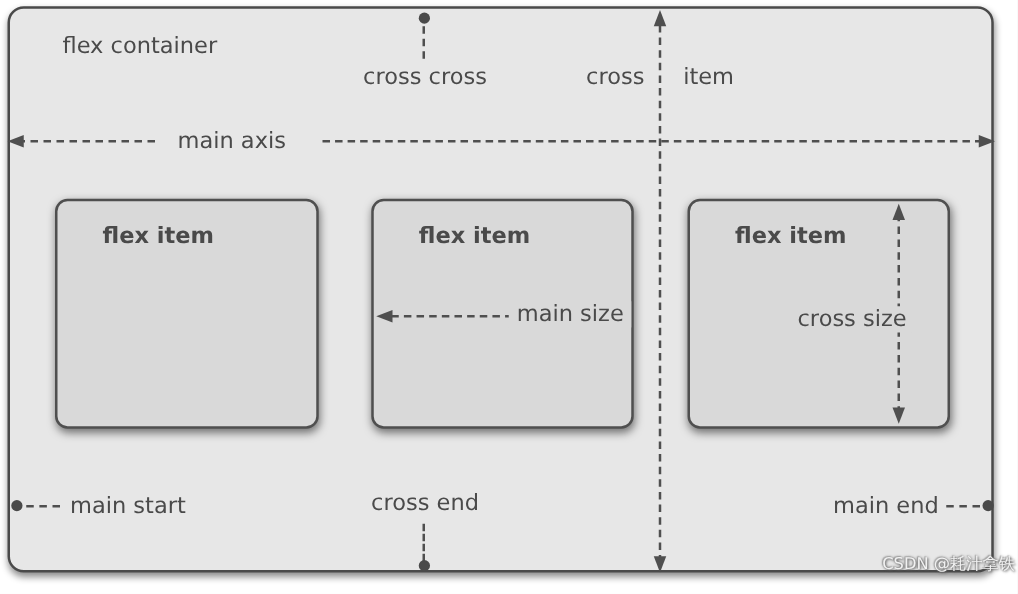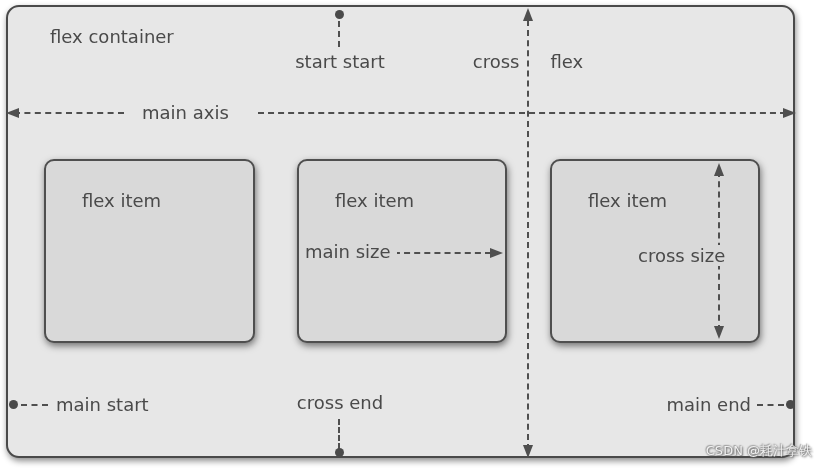--- a/index.html
+++ b/index.html
@@ -66,27 +66,27 @@
 
   
   .item{
     position:absolute;top:159px;height:180px;width:206px;
     background:#d9d9d9;border:2px solid #4f4f4f;border-radius:10px;
     box-shadow:1px 3px 7px rgba(0,0,0,0.5);
   }
   .item1{left:44px;width:207px;}
   .item2{left:297px;}
   .item3{left:550px;}
-  .item-label{left:36px;top:30px;}
+  .item-label{left:36px;top:18px;font-weight:bold;}
 
   
   .ms-line{top:91px;left:14px;width:178px;}
   .ms-arrow-left{left:2px;top:87px;}
   .ms-arrow-right{right:2px;top:87px;}
-  .ms-label{left:0;right:0;top:81px;text-align:left;}
+  .ms-label{left:0;right:0;top:81px;text-align:right;}
   .ms-label span{background:#d9d9d9;padding:0 6px;}
 
   
   .cs-line{left:166px;top:10px;height:160px;}
   .cs-arrow-up{left:162px;top:2px;}
   .cs-arrow-down{left:162px;bottom:2px;}
   .cs-label{left:82px;top:85px;}
   .cs-label span{background:#d9d9d9;padding:0 4px;}
 
   
@@ -109,26 +109,26 @@
   <div class="hdash main-axis-seg-left"></div>
   <div class="lbl main-axis-label">main axis</div>
   <div class="hdash main-axis-seg-right"></div>
   <div class="arr arr-right main-axis-arrow-right"></div>
 
   <div class="arr arr-up cross-axis-arrow-up"></div>
   <div class="vdash cross-axis-line"></div>
   <div class="arr arr-down cross-axis-arrow-down"></div>
   <div class="lbl cross-axis-label">
     <span>cross</span>
-    <span>flex</span>
+    <span>item</span>
   </div>
 
   <div class="dot cross-start-dot"></div>
   <div class="vdash cross-start-stem"></div>
-  <div class="lbl cross-start-label">start start</div>
+  <div class="lbl cross-start-label">cross cross</div>
 
   <div class="lbl cross-end-label">cross end</div>
   <div class="vdash cross-end-stem"></div>
   <div class="dot cross-end-dot"></div>
 
   <div class="dot main-start-dot"></div>
   <div class="hdash main-start-seg"></div>
   <div class="lbl main-start-label">main start</div>
 
   <div class="lbl main-end-label">main end</div>

